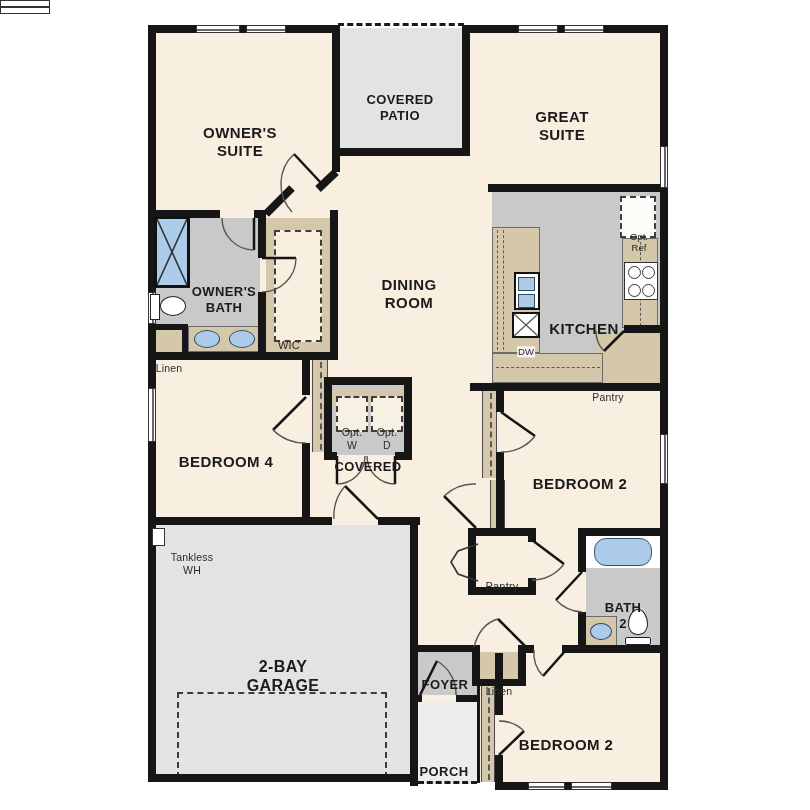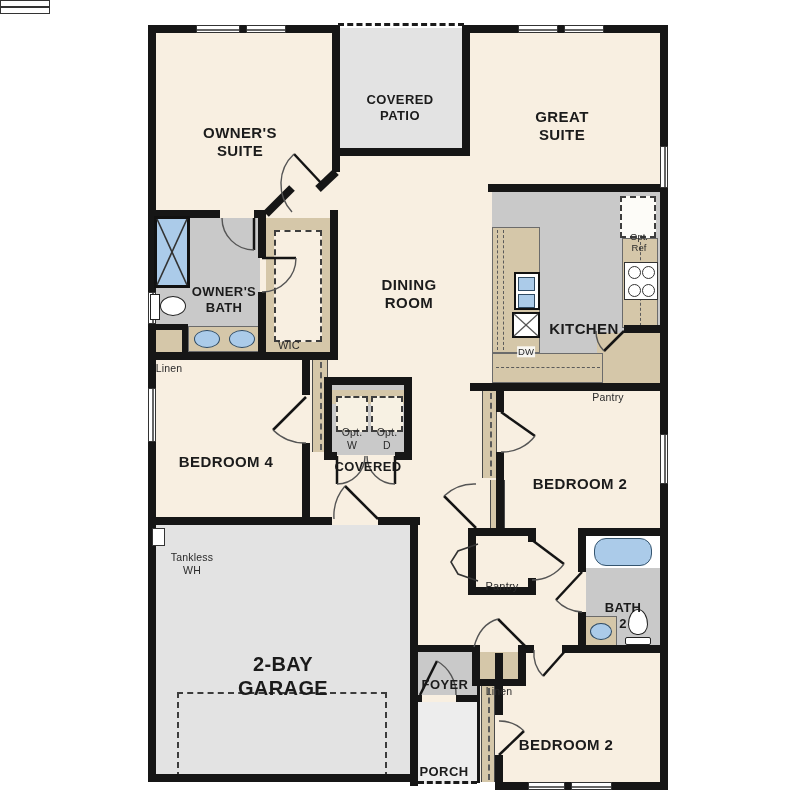--- a/index.html
+++ b/index.html
@@ -21,21 +21,21 @@
   .strip::after{content:"";position:absolute;left:50%;top:2px;bottom:2px;border-left:2px dashed #5a5a5a;}
   .counter{background:#d5c7a9;border:1px solid #6b6b6b;}
   .dashbox{border:2px dashed #3d3d3d;}
   .cream{background:#f7f1e3;}
   .offwhite{background:#fdfcf8;}
   .dl{border-left:1.5px dashed #5a5a5a;width:0;}
   .dlh{border-top:1.5px dashed #5a5a5a;height:0;}
   .dashtop{border-top:3px dashed #1a1a1a;}
   .lbl{position:absolute;transform:translate(-50%,-50%);text-align:center;white-space:pre-line;
        color:#1b1b1b;font-weight:bold;line-height:1.2;letter-spacing:.4px;margin-top:26px;}
-  .fs16{font-size:20px;} .fs15{font-size:15px;} .fs13{font-size:13px;}
+  .fs16{font-size:16px;} .fs15{font-size:15px;} .fs13{font-size:13px;}
   .fs11{font-size:11px;font-weight:normal;letter-spacing:.2px;color:#2a2a2a;}
   .fs10{font-size:10.5px;font-weight:normal;letter-spacing:.2px;color:#2a2a2a;}
   .fs9{font-size:9.5px;font-weight:normal;letter-spacing:0;color:#2a2a2a;}
   .dwlbl{background:rgba(255,255,255,.85);padding:0 1px;}
   .fix{box-sizing:border-box;}
   .blue{background:#abcbe9;}
   .oval{border-radius:50%;border:1.5px solid #2e4a63;}
   .burner{position:absolute;width:11px;height:11px;border-radius:50%;border:1.5px solid #333;background:#fff;}
   svg.overlay{position:absolute;left:0;top:0;pointer-events:none;}
 </style>

